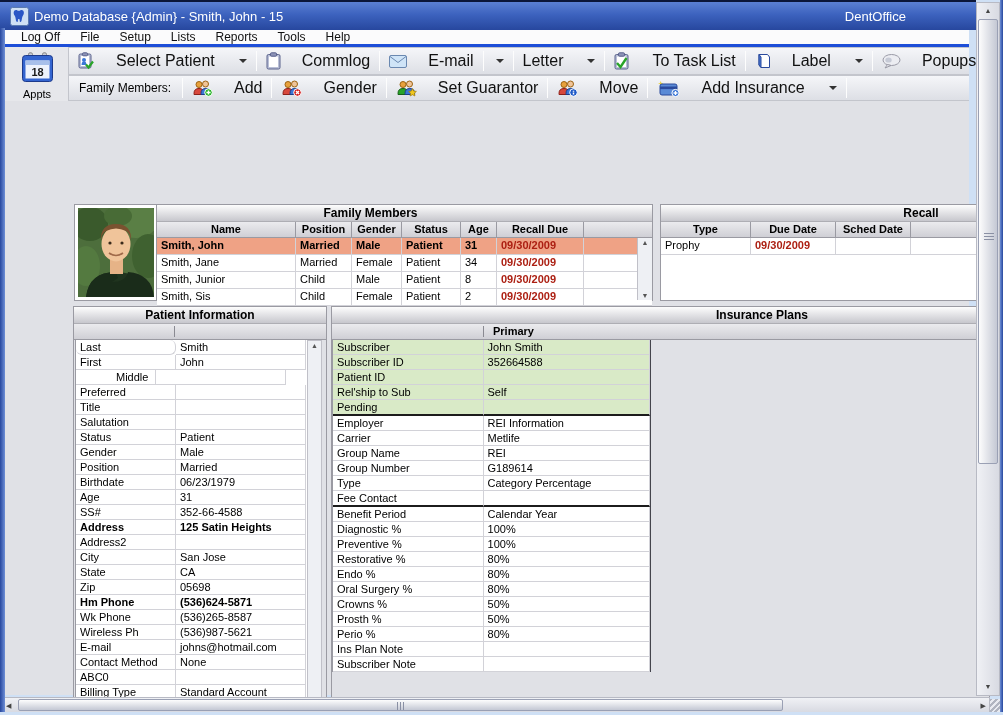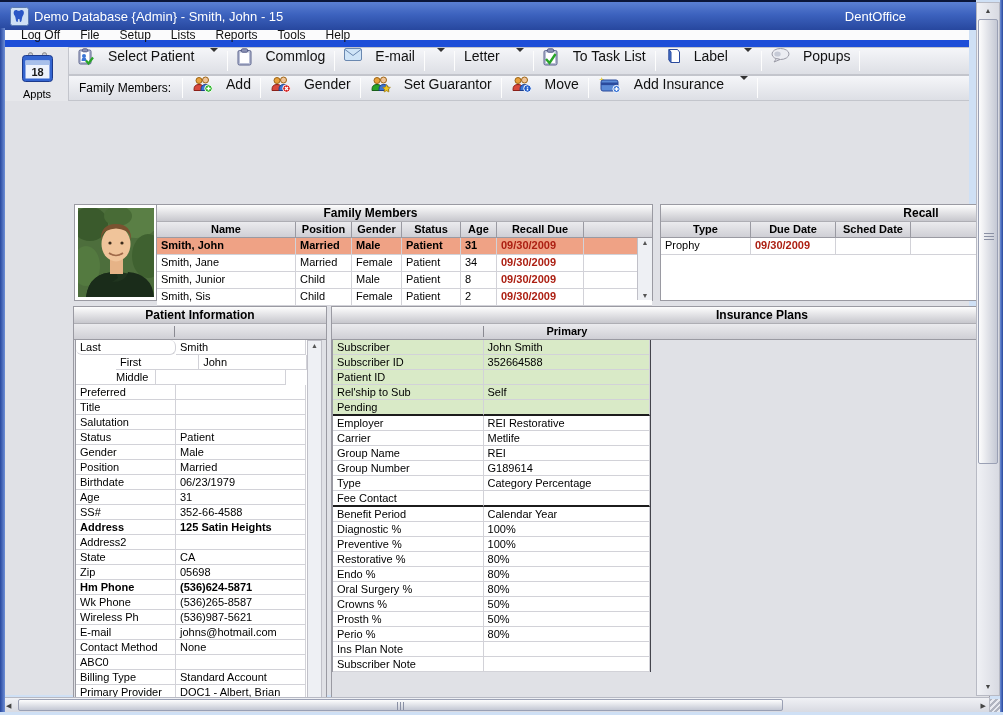--- a/index.html
+++ b/index.html
@@ -15,28 +15,28 @@
 
   
   .titlebar { left:0; top:0; width:976px; height:30px;
     background:linear-gradient(#5b80d2 0%, #3c62be 45%, #27479e 100%);
     border-top:2px solid #0b1638; color:#fff; }
   .appicon { position:absolute; left:10px; top:5px; }
   .tb-title { position:absolute; left:34px; top:0; line-height:29px; font-size:13px; }
   .tb-brand { position:absolute; right:70px; top:0; line-height:29px; font-size:13px; }
 
   
-  .menubar { left:5px; top:30px; width:964px; height:17px; background:#fbfbfc; border-bottom:7px solid #1d4ed8; display:flex; align-items:center; padding-left:6px; }
+  .menubar { left:5px; top:30px; width:964px; height:17px; background:#fbfbfc; border-bottom:3px solid #1d4ed8; display:flex; align-items:center; padding-left:6px; }
   .menuitem { font-size:12px; padding:0 10px; line-height:17px; color:#111; cursor:default; }
 
   
   .toolbar { left:68px; width:901px; background:linear-gradient(#f5f6f9,#dddfe5); border:1px solid #c3c5cc; border-right:none; display:flex; align-items:center; }
   .t1 { top:47px; height:28px; }
   .t2 { top:75px; height:26px; }
-  .tbtn { display:inline-flex; align-items:flex-start; gap:13px; height:100%; padding:0 8px; font-size:14px; color:#111; cursor:default; white-space:nowrap; }
+  .tbtn { display:inline-flex; align-items:center; gap:21px; height:100%; padding:0 8px; font-size:16px; color:#111; cursor:default; white-space:nowrap; }
   .tsep { width:1px; height:80%; background:#b4b6c0; border-right:1px solid #fdfdfd; margin:0 1px; }
   .drop { width:0; height:0; border-left:4px solid transparent; border-right:4px solid transparent; border-top:4px solid #333; margin-left:3px; }
   .tcaption { font-size:12px; padding:0 10px; }
 
   
   .sidebar { left:5px; top:47px; width:63px; height:648px; background:#e6e7eb; }
   .module { position:absolute; left:3px; width:58px; text-align:center; cursor:default; }
   .module .mlabel { font-size:11px; color:#000; margin-top:1px; }
   .module.selected { left:2px; width:60px; background:linear-gradient(#ffffff,#e2edfb); border:2px solid #6f9bd2; border-radius:7px; box-shadow:0 1px 3px rgba(60,90,160,.5); padding:6px 0 5px; }
   .ops { position:absolute; left:5px; top:463px; width:54px; }
@@ -70,21 +70,21 @@
   .gvscroll .dn { position:absolute; bottom:1px; left:0; right:0; }
 
   
   .panel { position:absolute; top:205px; height:486px; background:#e0e1e6; border:1px solid #9a9aa2; }
   .pat-panel { left:68px;  width:254px; }
   .ins-panel { left:326px; width:659px; }
   .ptitle { height:17px; background:linear-gradient(#fdfdfd,#c7c7cd); border-bottom:1px solid #aeaeb4; text-align:center; font-size:12px; font-weight:bold; line-height:16px; position:relative; }
   .ins-title-span { position:absolute; left:430px; transform:translateX(-50%); white-space:nowrap; }
   .phead { height:16px; background:linear-gradient(#ebebee,#cfcfd5); border-bottom:1px solid #9a9aa2; position:relative; }
   .phead .divider { position:absolute; top:2px; bottom:2px; width:1px; background:#8a8a92; }
-  .primary-span { position:absolute; left:151px; width:168px; text-align:center; font-size:11px; font-weight:bold; line-height:15px; }
+  .primary-span { position:absolute; left:161px; width:168px; text-align:left; font-size:11px; font-weight:bold; line-height:15px; }
 
   .prow { display:flex; background:#fff; cursor:default; }
   .prow .gc { height:15px; line-height:14px; border-bottom:1px solid #d2d2d8; }
   .prow.green .gc { background:#d9eac7; }
   .prow.bold .gc { font-weight:bold; }
   .prow.thick .gc { border-bottom:2px solid #1c1c1c; height:16px; }
 
   .pat-grid { position:absolute; left:1px; top:33px; width:232px; border-left:1px solid #9a9aa2; }
   .pat-scroll { position:absolute; left:233px; top:33px; width:15px; height:435px; background:#eef0f4; border:1px solid #c0c0c8; font-size:7px; color:#555; text-align:center; }
   .pat-scroll .up { position:absolute; top:1px; left:0; right:0; }
@@ -455,21 +455,21 @@
       </div>
       <div class="phead">
         <div class="divider" style="left:100px"></div>
       </div>
       <div class="pat-grid">
           <div class="prow">
             <div class="gc" style="width: 100px; border-radius: 6px;">Last</div>
             <div class="gc" style="width: 130px;">Smith</div>
           </div>
           <div class="prow">
-            <div class="gc" style="width: 100px; margin-left: 40px;">First</div>
+            <div class="gc" style="width: 100px;">First</div>
             <div class="gc" style="width: 130px;">John</div>
           </div>
           <div class="prow">
             <div class="gc" style="width: 80px; padding-left: 40px;">Middle</div>
             <div class="gc" style="width: 130px;"></div>
           </div>
           <div class="prow">
             <div class="gc" style="width: 100px;">Preferred</div>
             <div class="gc" style="width: 130px;"></div>
           </div>
@@ -505,20 +505,24 @@
             <div class="gc" style="width: 100px;">SS#</div>
             <div class="gc" style="width: 130px;">352-66-4588</div>
           </div>
           <div class="prow bold">
             <div class="gc" style="width: 100px;">Address</div>
             <div class="gc" style="width: 130px;">125 Satin Heights</div>
           </div>
           <div class="prow">
             <div class="gc" style="width: 100px;">Address2</div>
             <div class="gc" style="width: 130px;"></div>
+          </div>
+          <div class="prow">
+            <div class="gc" style="width: 100px;">City</div>
+            <div class="gc" style="width: 130px;">San Jose</div>
           </div>
           <div class="prow">
             <div class="gc" style="width: 100px;">State</div>
             <div class="gc" style="width: 130px;">CA</div>
           </div>
           <div class="prow">
             <div class="gc" style="width: 100px;">Zip</div>
             <div class="gc" style="width: 130px;">05698</div>
           </div>
           <div class="prow bold">
@@ -584,21 +588,21 @@
           <div class="prow green">
             <div class="gc" style="width: 151px;">Rel'ship to Sub</div>
             <div class="gc" style="width: 167px;">Self</div>
           </div>
           <div class="prow green thick">
             <div class="gc" style="width: 151px;">Pending</div>
             <div class="gc" style="width: 167px;"></div>
           </div>
           <div class="prow">
             <div class="gc" style="width: 151px;">Employer</div>
-            <div class="gc" style="width: 167px;">REI Restorative</div>
+            <div class="gc" style="width: 167px;">REI Information</div>
           </div>
           <div class="prow">
             <div class="gc" style="width: 151px;">Carrier</div>
             <div class="gc" style="width: 167px;">Metlife</div>
           </div>
           <div class="prow">
             <div class="gc" style="width: 151px;">Group Name</div>
             <div class="gc" style="width: 167px;">REI</div>
           </div>
           <div class="prow">

